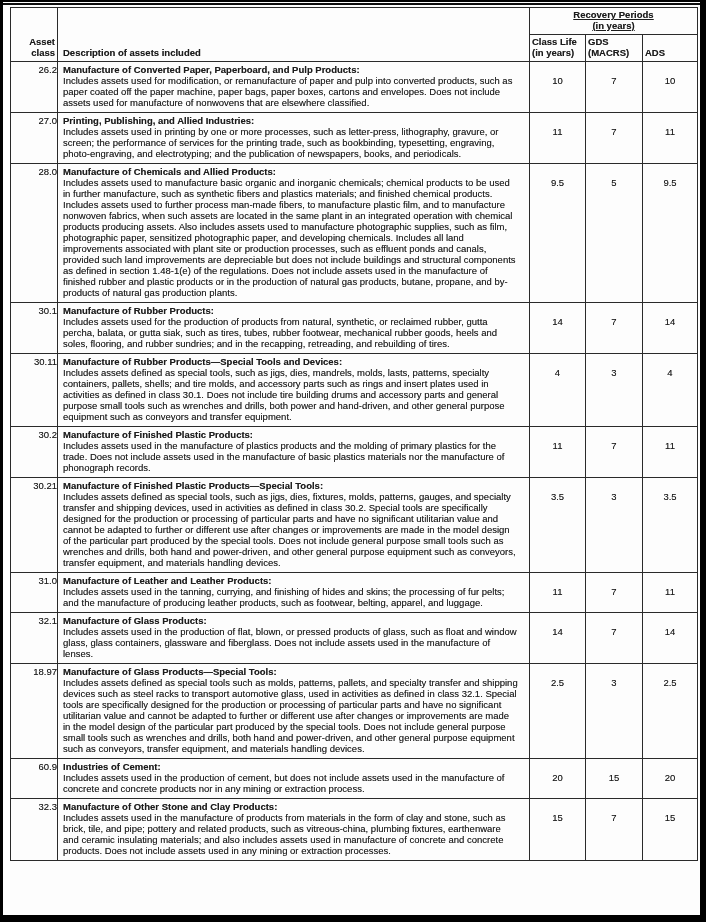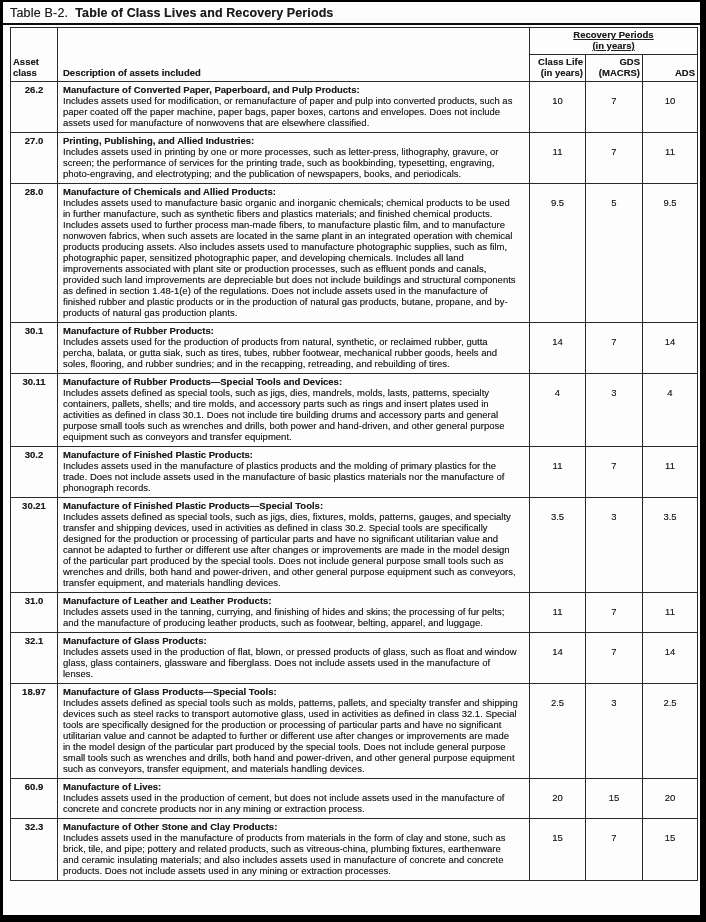--- a/index.html
+++ b/index.html
@@ -44,50 +44,47 @@
   .class-table th, .class-table td {
     border: 1px solid #2a2a2a;
   }
   thead th {
     font-size: 9.5px;
     line-height: 10.5px;
     font-weight: bold;
     white-space: pre-line;
     padding: 2px 2px 3px 2px;
   }
-  .h-asset   { vertical-align: bottom; text-align: left; }
+  .h-asset   { vertical-align: bottom; text-align: right; }
   .h-desc    { vertical-align: bottom; text-align: left; padding-left: 5px; }
   .h-recovery{ vertical-align: middle; text-align: center; height: 26px; text-decoration: underline; }
-  .h-sub     { vertical-align: bottom; text-align: right; height: 22px; }
+  .h-sub     { vertical-align: bottom; text-align: left; height: 22px; }
   tbody td {
     vertical-align: top;
     font-size: 9.5px;
     line-height: 11px;
     padding: 1px 0 4px 0;
   }
   td.asset {
-    text-align: center;
-    font-weight: bold;
+    text-align: right;
+    font-weight: normal;
     padding-top: 2px;
   }
   td.desc { padding: 2px 10px 4px 5px; }
   .row-title { display: block; font-weight: bold; }
   .row-body  { display: block; }
   td.val {
     text-align: center;
     padding-top: 13px;
   }
 </style>
 </head>
 <body>
 
 <div class="page">
-  <div class="title-bar">
-    <span class="title-prefix">Table B-2.</span><span class="title-main">Table of Class Lives and Recovery Periods</span>
-  </div>
   <div class="title-rule"></div>
 
   <table class="class-table">
     <colgroup>
       <col style="width:47px">
       <col style="width:472px">
       <col style="width:56px">
       <col style="width:57px">
       <col style="width:55px">
     </colgroup>
@@ -204,21 +201,21 @@
       <span class="row-title">Manufacture of Glass Products—Special Tools:</span>
       <span class="row-body">Includes assets defined as special tools such as molds, patterns, pallets, and specialty transfer and shipping devices such as steel racks to transport automotive glass, used in activities as defined in class 32.1. Special tools are specifically designed for the production or processing of particular parts and have no significant utilitarian value and cannot be adapted to further or different use after changes or improvements are made in the model design of the particular part produced by the special tools. Does not include general purpose small tools such as wrenches and drills, both hand and power-driven, and other general purpose equipment such as conveyors, transfer equipment, and materials handling devices.</span>
     </td>
     <td class="val">2.5</td>
     <td class="val">3</td>
     <td class="val">2.5</td>
   </tr>
         <tr>
     <td class="asset">60.9</td>
     <td class="desc">
-      <span class="row-title">Manufacture of Lives:</span>
+      <span class="row-title">Industries of Cement:</span>
       <span class="row-body">Includes assets used in the production of cement, but does not include assets used in the manufacture of concrete and concrete products nor in any mining or extraction process.</span>
     </td>
     <td class="val">20</td>
     <td class="val">15</td>
     <td class="val">20</td>
   </tr>
         <tr>
     <td class="asset">32.3</td>
     <td class="desc">
       <span class="row-title">Manufacture of Other Stone and Clay Products:</span>

